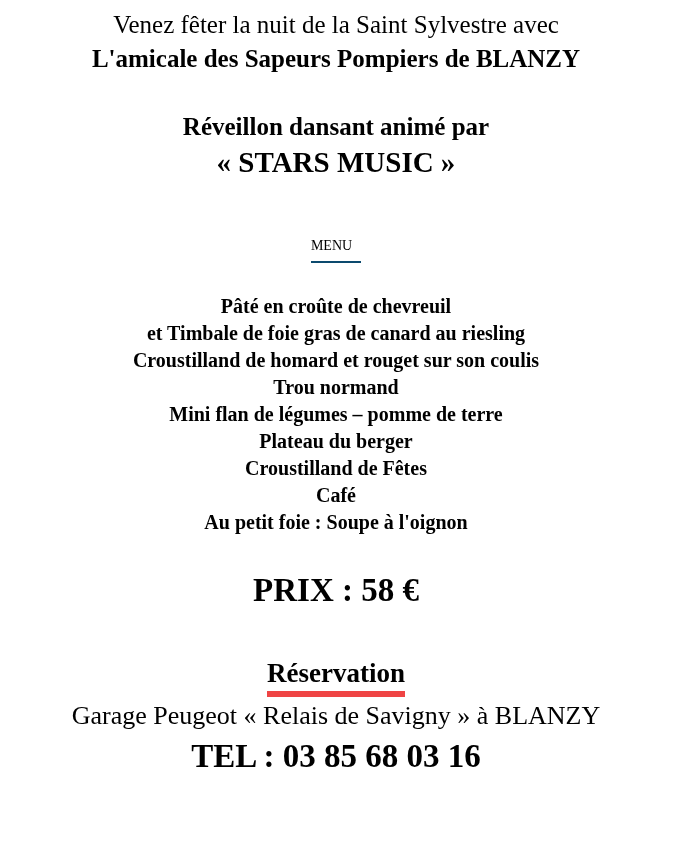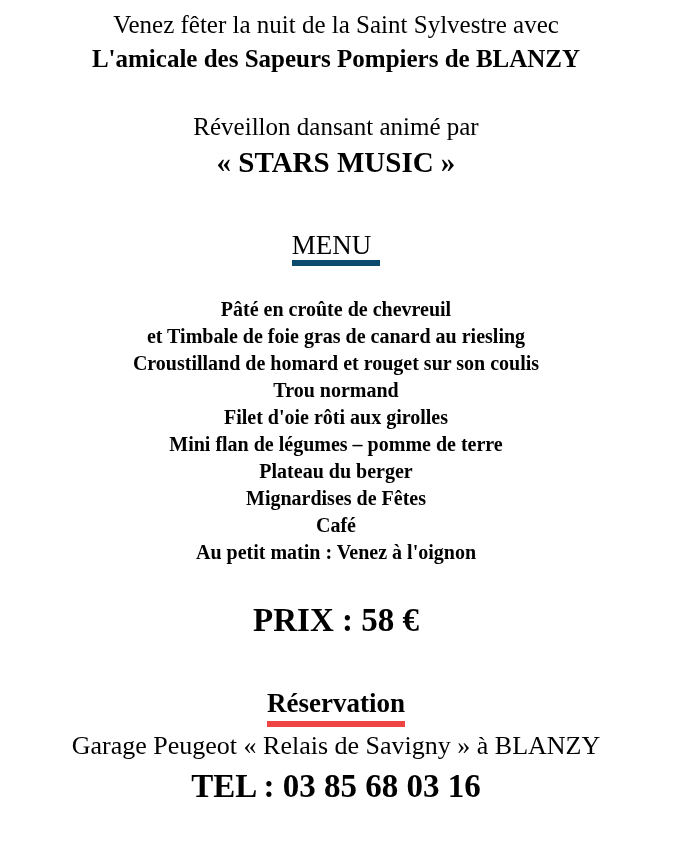--- a/index.html
+++ b/index.html
@@ -26,35 +26,36 @@
     font-size: 25px;
     line-height: 34px;
     font-weight: bold;
   }
   .event-block {
     margin-top: 34px;
   }
   .event-line1 {
     font-size: 25px;
     line-height: 34px;
+    font-weight: bold;
   }
   .event-line2 {
     font-size: 29px;
     line-height: 36px;
     font-weight: bold;
   }
   .menu-title-row {
     margin-top: 50px;
     line-height: 30px;
   }
   .menu-title {
     display: inline-block;
-    font-size: 27px;
+    font-size: 14px;
     padding-right: 9px;
-    border-bottom: 6px solid #0c4a6e;
+    border-bottom: 2px solid #0c4a6e;
   }
   .menu-list {
     margin-top: 30px;
   }
   .menu-item {
     font-size: 20px;
     line-height: 27px;
     font-weight: bold;
   }
   .caterer {
@@ -106,26 +107,25 @@
 
   <div class="menu-title-row">
     <span class="menu-title">MENU</span>
   </div>
 
   <div class="menu-list">
     <div class="menu-item">Pâté en croûte de chevreuil</div>
     <div class="menu-item">et Timbale de foie gras de canard au riesling</div>
     <div class="menu-item">Croustilland de homard et rouget sur son coulis</div>
     <div class="menu-item">Trou normand</div>
-    <div class="menu-item">Filet d'oie rôti aux girolles</div>
     <div class="menu-item">Mini flan de légumes – pomme de terre</div>
     <div class="menu-item">Plateau du berger</div>
-    <div class="menu-item">Mignardises de Fêtes</div>
+    <div class="menu-item">Croustilland de Fêtes</div>
     <div class="menu-item">Café</div>
-    <div class="menu-item">Au petit matin : Venez à l'oignon</div>
+    <div class="menu-item">Au petit foie : Soupe à l'oignon</div>
   </div>
 
 
   <div class="price">PRIX : 58 €</div>
 
   <div class="reservation-block">
     <div class="res-title-row">
       <span class="res-title">Réservation</span>
     </div>
     <div class="res-location">Garage Peugeot « Relais de Savigny » à BLANZY</div>

